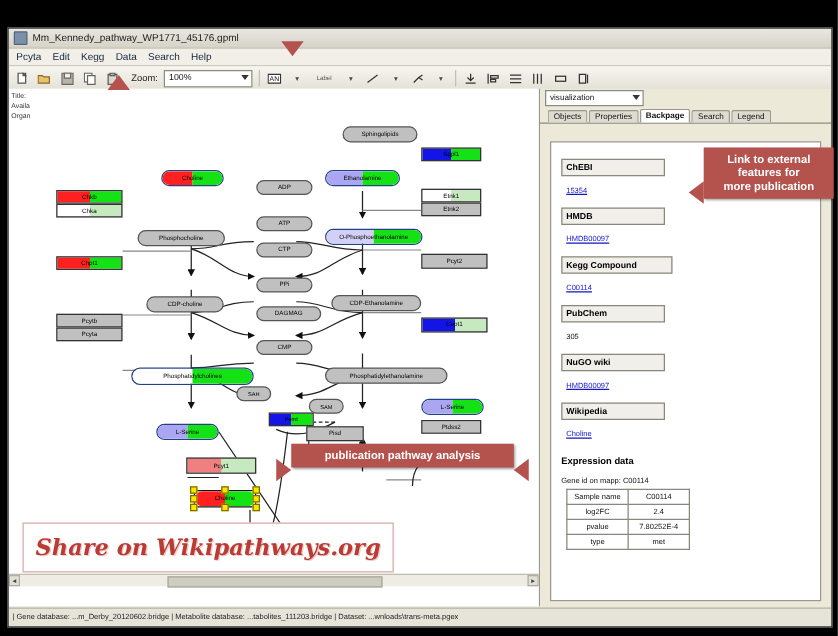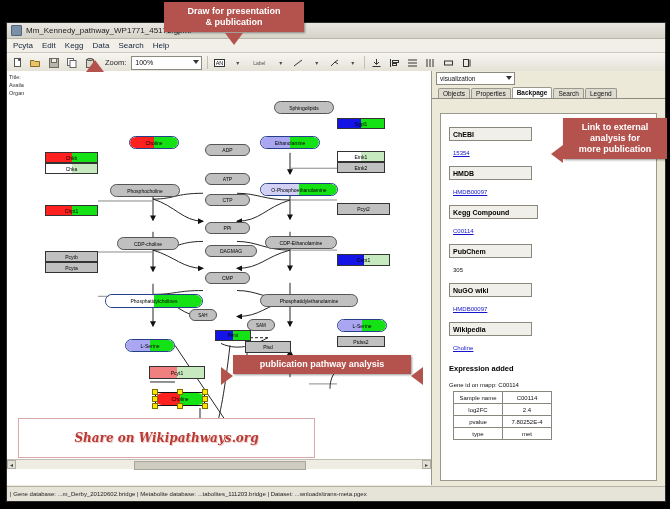--- a/index.html
+++ b/index.html
@@ -93,21 +93,21 @@
            font-size:9px;line-height:11px;padding:4px 6px;box-sizing:border-box;
            box-shadow:1px 1px 2px rgba(0,0,0,.4);z-index:50;}
   .ptr{position:absolute;width:0;height:0;z-index:50;}
   .ptr-down{border-left:9px solid transparent;border-right:9px solid transparent;border-top:12px solid #b4534e;}
   .ptr-up{border-left:9px solid transparent;border-right:9px solid transparent;border-bottom:12px solid #b4534e;}
   .ptr-left{border-top:9px solid transparent;border-bottom:9px solid transparent;border-right:12px solid #b4534e;}
   .ptr-right{border-top:9px solid transparent;border-bottom:9px solid transparent;border-left:12px solid #b4534e;}
 
   .sharebox{position:absolute;left:18px;top:418px;width:295px;height:38px;border:1px solid #d8a9a7;
             background:#fff;display:flex;align-items:center;justify-content:center;z-index:60;}
-  .sharebox span{font-family:"DejaVu Serif",serif;font-style:italic;font-weight:bold;font-size:12px;color:#b93b33;
+  .sharebox span{font-family:"DejaVu Serif",serif;font-style:italic;font-weight:bold;font-size:18px;color:#b93b33;
                  text-shadow:1px 1px 0 #eecccb;}
 
   .selhandle{position:absolute;width:4px;height:4px;background:#ffe400;border:1px solid #7a7000;z-index:40;}
 </style>
 </head>
 <body>
 
 <div id="root">
 
   <div class="win">
@@ -492,21 +492,21 @@
 
           <div class="dbhdr">PubChem</div>
           <div><span class="dbtext">305</span></div>
 
           <div class="dbhdr">NuGO wiki</div>
           <div><a class="dblink" href="#">HMDB00097</a></div>
 
           <div class="dbhdr">Wikipedia</div>
           <div><a class="dblink" href="#">Choline</a></div>
 
-          <div class="exphdr">Expression added</div>
+          <div class="exphdr">Expression data</div>
           <div class="geneid">Gene id on mapp: C00114</div>
 
           <table class="dt">
             <tbody>
                 <tr>
               <td class="k">Sample name</td>
               <td class="v">C00114</td>
             </tr>
             <tr>
               <td class="k">log2FC</td>
@@ -524,31 +524,27 @@
             </table>
         </div>
       </div>
     </div>
 
     <div class="statusbar">
       <span>| Gene database: ...m_Derby_20120602.bridge | Metabolite database: ...tabolites_111203.bridge | Dataset:  ...wnloads\trans-meta.pgex</span>
     </div>
   </div>
 
-  <div class="callout" style="left:164px;top:2px;width:140px;">
-    <div>Draw for presentation</div>
-    <div>&amp; publication</div>
-  </div>
   <div class="ptr ptr-down" style="left:225px;top:33px;"></div>
 
   <div class="ptr ptr-up" style="left:86px;top:60px;"></div>
 
   <div class="callout" style="left:563px;top:118px;width:104px;padding:4px 4px;">
     <div>Link  to external</div>
-    <div>analysis  for</div>
+    <div>features  for</div>
     <div>more publication</div>
   </div>
   <div class="ptr ptr-left" style="left:551px;top:145px;"></div>
 
   <div class="callout" style="left:233px;top:355px;width:178px;">
     <div>publication pathway analysis</div>
   </div>
   <div class="ptr ptr-right" style="left:221px;top:367px;"></div>
   <div class="ptr ptr-left" style="left:411px;top:367px;"></div>
 

